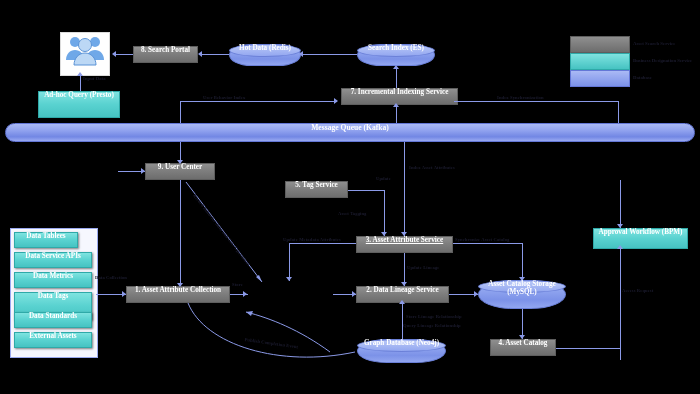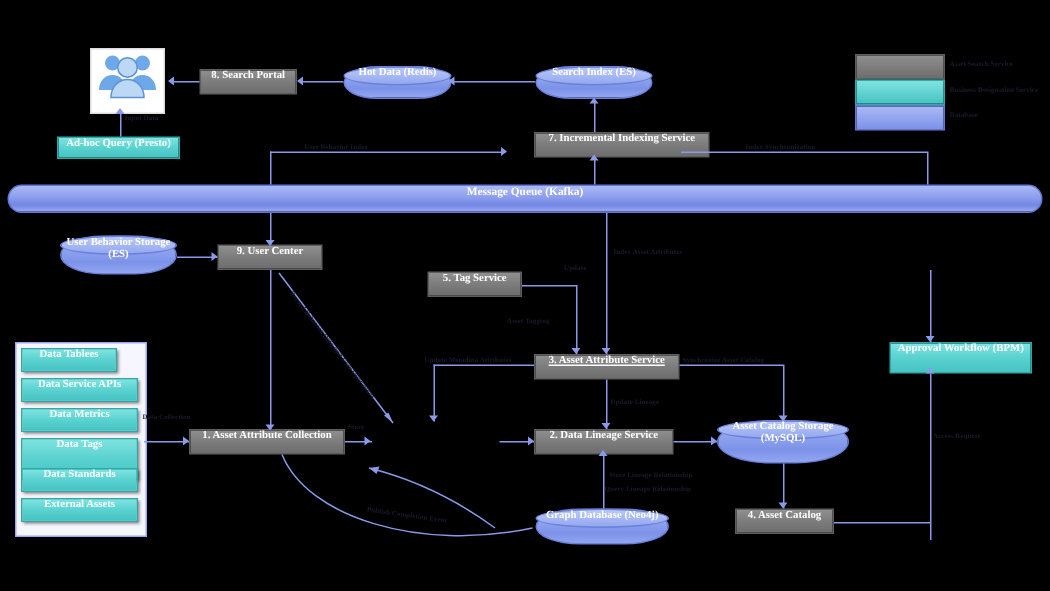--- a/index.html
+++ b/index.html
@@ -90,35 +90,32 @@
   </div>
 
   <div class="node cyl" style="left:229px;top:44px;width:72px;height:22px;">
     <span>Hot Data (Redis)</span>
   </div>
 
   <div class="node cyl" style="left:357px;top:44px;width:78px;height:22px;">
     <span>Search Index  (ES)</span>
   </div>
 
-  <div class="node svc" style="left:356px;top:88px;width:117px;height:17px;">
+  <div class="node svc" style="left:341px;top:88px;width:117px;height:17px;">
     <span>7. Incremental Indexing Service</span>
   </div>
 
-  <div class="node teal" style="left:38px;top:91px;width:82px;height:15px;">
+  <div class="node teal" style="left:38px;top:91px;width:82px;height:27px;">
     <span>Ad-hoc Query (Presto)</span>
   </div>
 
   <div class="node kafka" style="left:5px;top:123px;width:690px;height:19px;">
     <span>Message Queue (Kafka)</span>
   </div>
 
-  <div class="node cyl" style="left:40px;top:157px;width:78px;height:26px;">
-    <span>User Behavior Storage (ES)</span>
-  </div>
 
   <div class="node svc" style="left:145px;top:163px;width:70px;height:17px;">
     <span>9. User Center</span>
   </div>
 
   <div class="node svc" style="left:285px;top:181px;width:63px;height:17px;">
     <span>5. Tag Service</span>
   </div>
 
 

